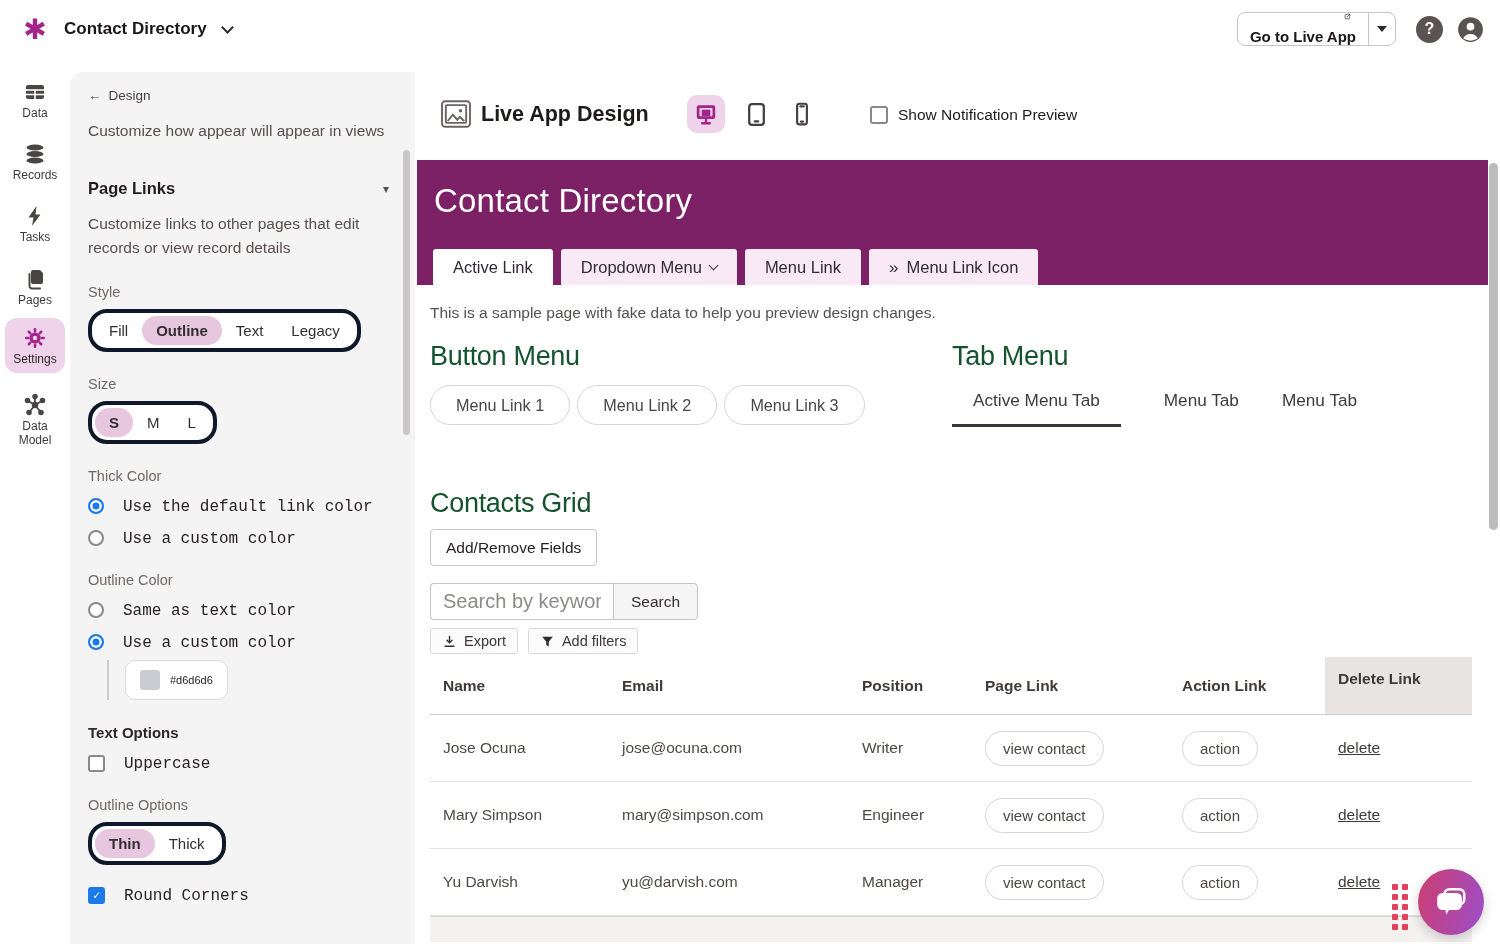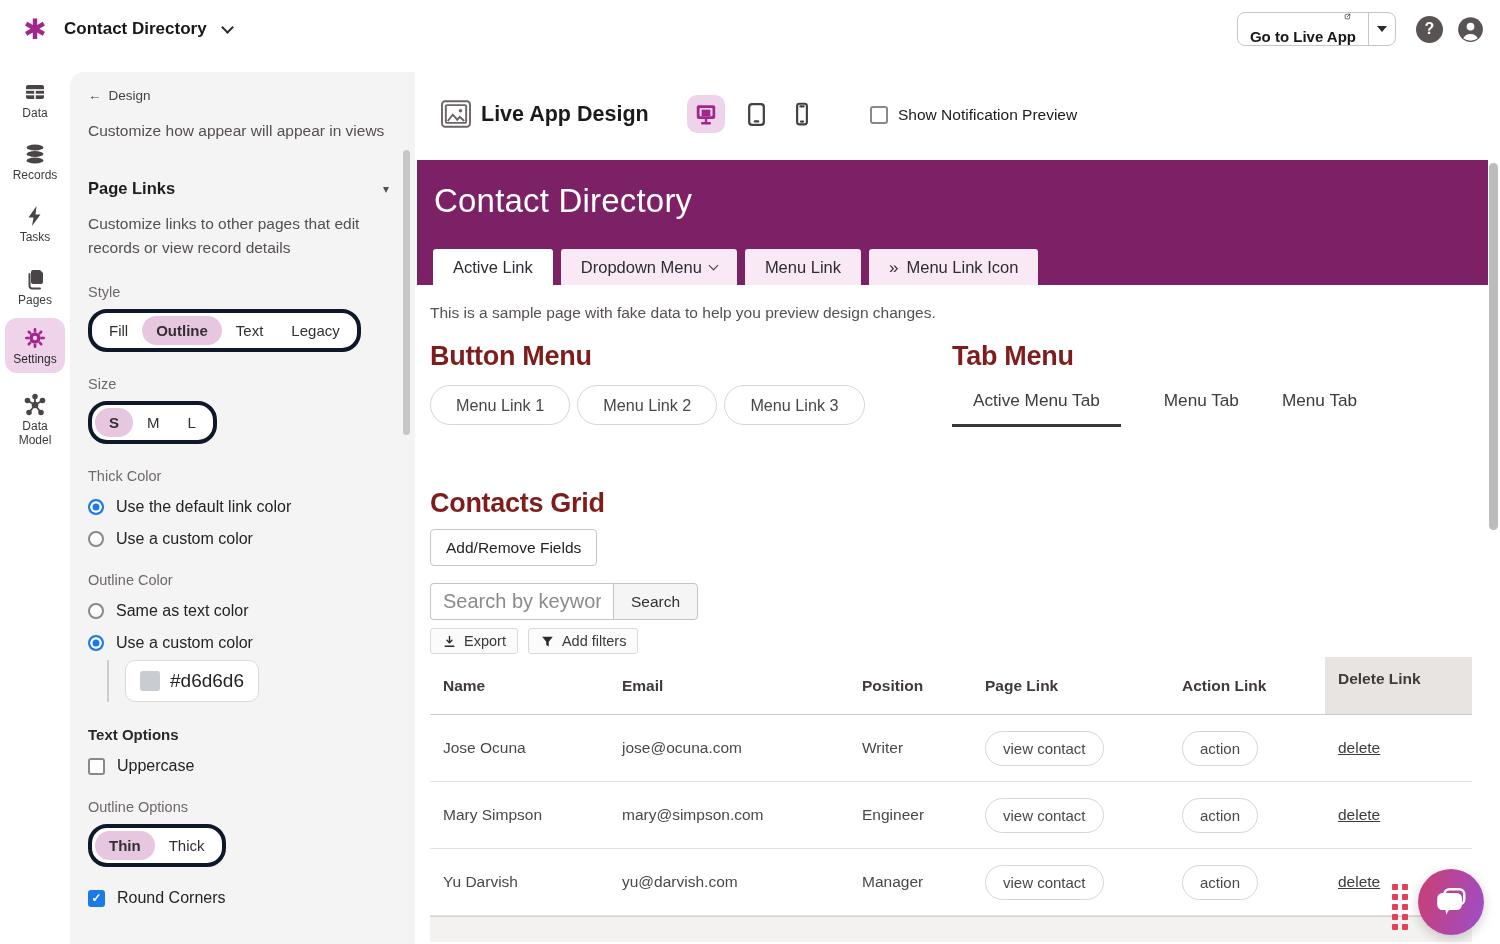--- a/index.html
+++ b/index.html
@@ -35,31 +35,31 @@
   .panel-title { font-size:22px; font-weight:700; color:#1d1a1a; margin-top:8px; }
   .panel-desc { font-size:15.5px; color:#554f4e; line-height:1.55; margin-top:16px; }
   .section-hd { display:flex; align-items:center; justify-content:space-between; margin-top:36px; }
   .section-title { font-size:16.5px; font-weight:700; color:#201c1c; }
   .section-caret { font-size:12px; color:#555151; cursor:pointer; }
   .field-label { font-size:14.5px; color:#6e6867; margin-top:24px; }
   .field-label.bold { font-size:15px; font-weight:700; color:#2c2828; }
   .seg { display:inline-flex; background:#fff; border:4px solid #0f172a; border-radius:19px; padding:3px; margin-top:9px; }
   .seg-item { font-size:15px; color:#332f2f; padding:6px 14px; border-radius:15px; cursor:pointer; white-space:nowrap; }
   .seg-item.sel { background:#e7c6e0; font-weight:700; }
-  .opt-row { display:flex; align-items:center; gap:12px; margin-top:14px; cursor:pointer; }
+  .opt-row { display:flex; align-items:flex-start; gap:19px; margin-top:14px; cursor:pointer;font-family:Liberation Mono, monospace; }
   .radio { width:16px; height:16px; border:2px solid #8a8888; border-radius:50%; background:#fff; flex:none; }
   .radio.sel { border-color:#1b79e8; background:#1b79e8; box-shadow:inset 0 0 0 2.5px #fff; }
   .opt-label { font-size:16px; color:#262222; }
   .checkbox { width:17px; height:17px; border:2px solid #8a8888; border-radius:3px; background:#fff; flex:none; display:flex; align-items:center; justify-content:center; font-size:12px; font-weight:700; color:transparent; }
   .checkbox.checked { background:#1b79e8; border-color:#1b79e8; color:#fff; }
   .color-row { display:flex; align-items:stretch; margin-top:8px; margin-left:19px; }
   .indent-bar { width:2px; background:#cfcccc; margin-right:16px; }
   .color-input { display:flex; align-items:center; gap:10px; background:#fff; border:1px solid #dcdada; border-radius:10px; padding:9px 14px; }
   .swatch { width:20px; height:20px; border-radius:3px; background:#c9cdd1; }
-  .color-value { font-size:19px; color:#262222; }
+  .color-value { font-size:11px; color:#262222; }
   .panel-scrollbar { position:absolute; left:403px; top:150px; width:7px; height:285px; background:#c8c6c6; border-radius:4px; z-index:15; }
 
   
   .main { position:absolute; left:415px; top:58px; width:1085px; bottom:0; background:#fff; }
   .lad-icon { position:absolute; left:25px; top:42px; width:32px; height:28px; }
   .lad-title { position:absolute; left:66px; top:44px; font-size:21.5px; font-weight:700; color:#1d1a1a; }
   .dev-btn { position:absolute; width:38px; height:38px; border-radius:10px; display:flex; align-items:center; justify-content:center; cursor:pointer; }
   .dev-btn.sel { background:#eed3ea; }
   .notif { position:absolute; left:455px; top:48px; display:flex; align-items:center; gap:10px; cursor:pointer; }
   .notif .opt-label { font-size:15.5px; color:#1d1a1a; }
@@ -67,21 +67,21 @@
   
   .pv-header { position:absolute; left:2px; top:102px; width:1071px; height:125px; background:#7c2166; }
   .pv-title { position:absolute; left:17px; top:22px; font-size:33px; font-weight:400; color:#fff; letter-spacing:0.2px; }
   .pv-tabs { position:absolute; left:16px; bottom:0; display:flex; gap:8px; }
   .pv-tab { height:36px; display:flex; align-items:center; gap:8px; padding:0 20px; background:#f8e9f4; color:#2f2b33; font-size:16.5px; border-radius:3px 3px 0 0; cursor:pointer; white-space:nowrap; }
   .pv-tab.active { background:#fff; }
   .chev-sm { display:inline-block; width:7px; height:7px; border-right:1.8px solid #3a3340; border-bottom:1.8px solid #3a3340; transform:rotate(45deg); margin-top:-4px; }
   .dbl-chev { font-size:17px; line-height:1; }
 
   .sample-text { position:absolute; left:15px; top:246px; font-size:15.5px; color:#565150; }
-  .h-big { font-size:27px; font-weight:700; color:#7f1d1d; letter-spacing:-0.3px; }
+  .h-big { font-size:27px; font-weight:400; color:#14532d; letter-spacing:-0.3px; }
   .bm-title { position:absolute; left:15px; top:283px; }
   .bm-links { position:absolute; left:15px; top:327px; display:flex; gap:7px; }
   .pill-lg { height:40px; line-height:38px; padding:0 25px; border:1px solid #d6d6d6; border-radius:20px; font-size:16.2px; color:#4a4646; background:#fff; cursor:pointer; white-space:nowrap; }
   .tm-title { position:absolute; left:537px; top:283px; }
   .tm-tabs { position:absolute; left:537px; top:332px; display:flex; gap:43px; }
   .tm-tab { font-size:17.2px; color:#3d3b3b; padding:0 0 13px; cursor:pointer; }
   .tm-tab.active { padding:0 21px 13px; border-bottom:3px solid #393636; }
 
   .cg-title { position:absolute; left:15px; top:430px; }
   .btn-plain { background:#fff; border:1px solid #c9c6c6; border-radius:4px; font-size:15.5px; color:#262222; cursor:pointer; }

